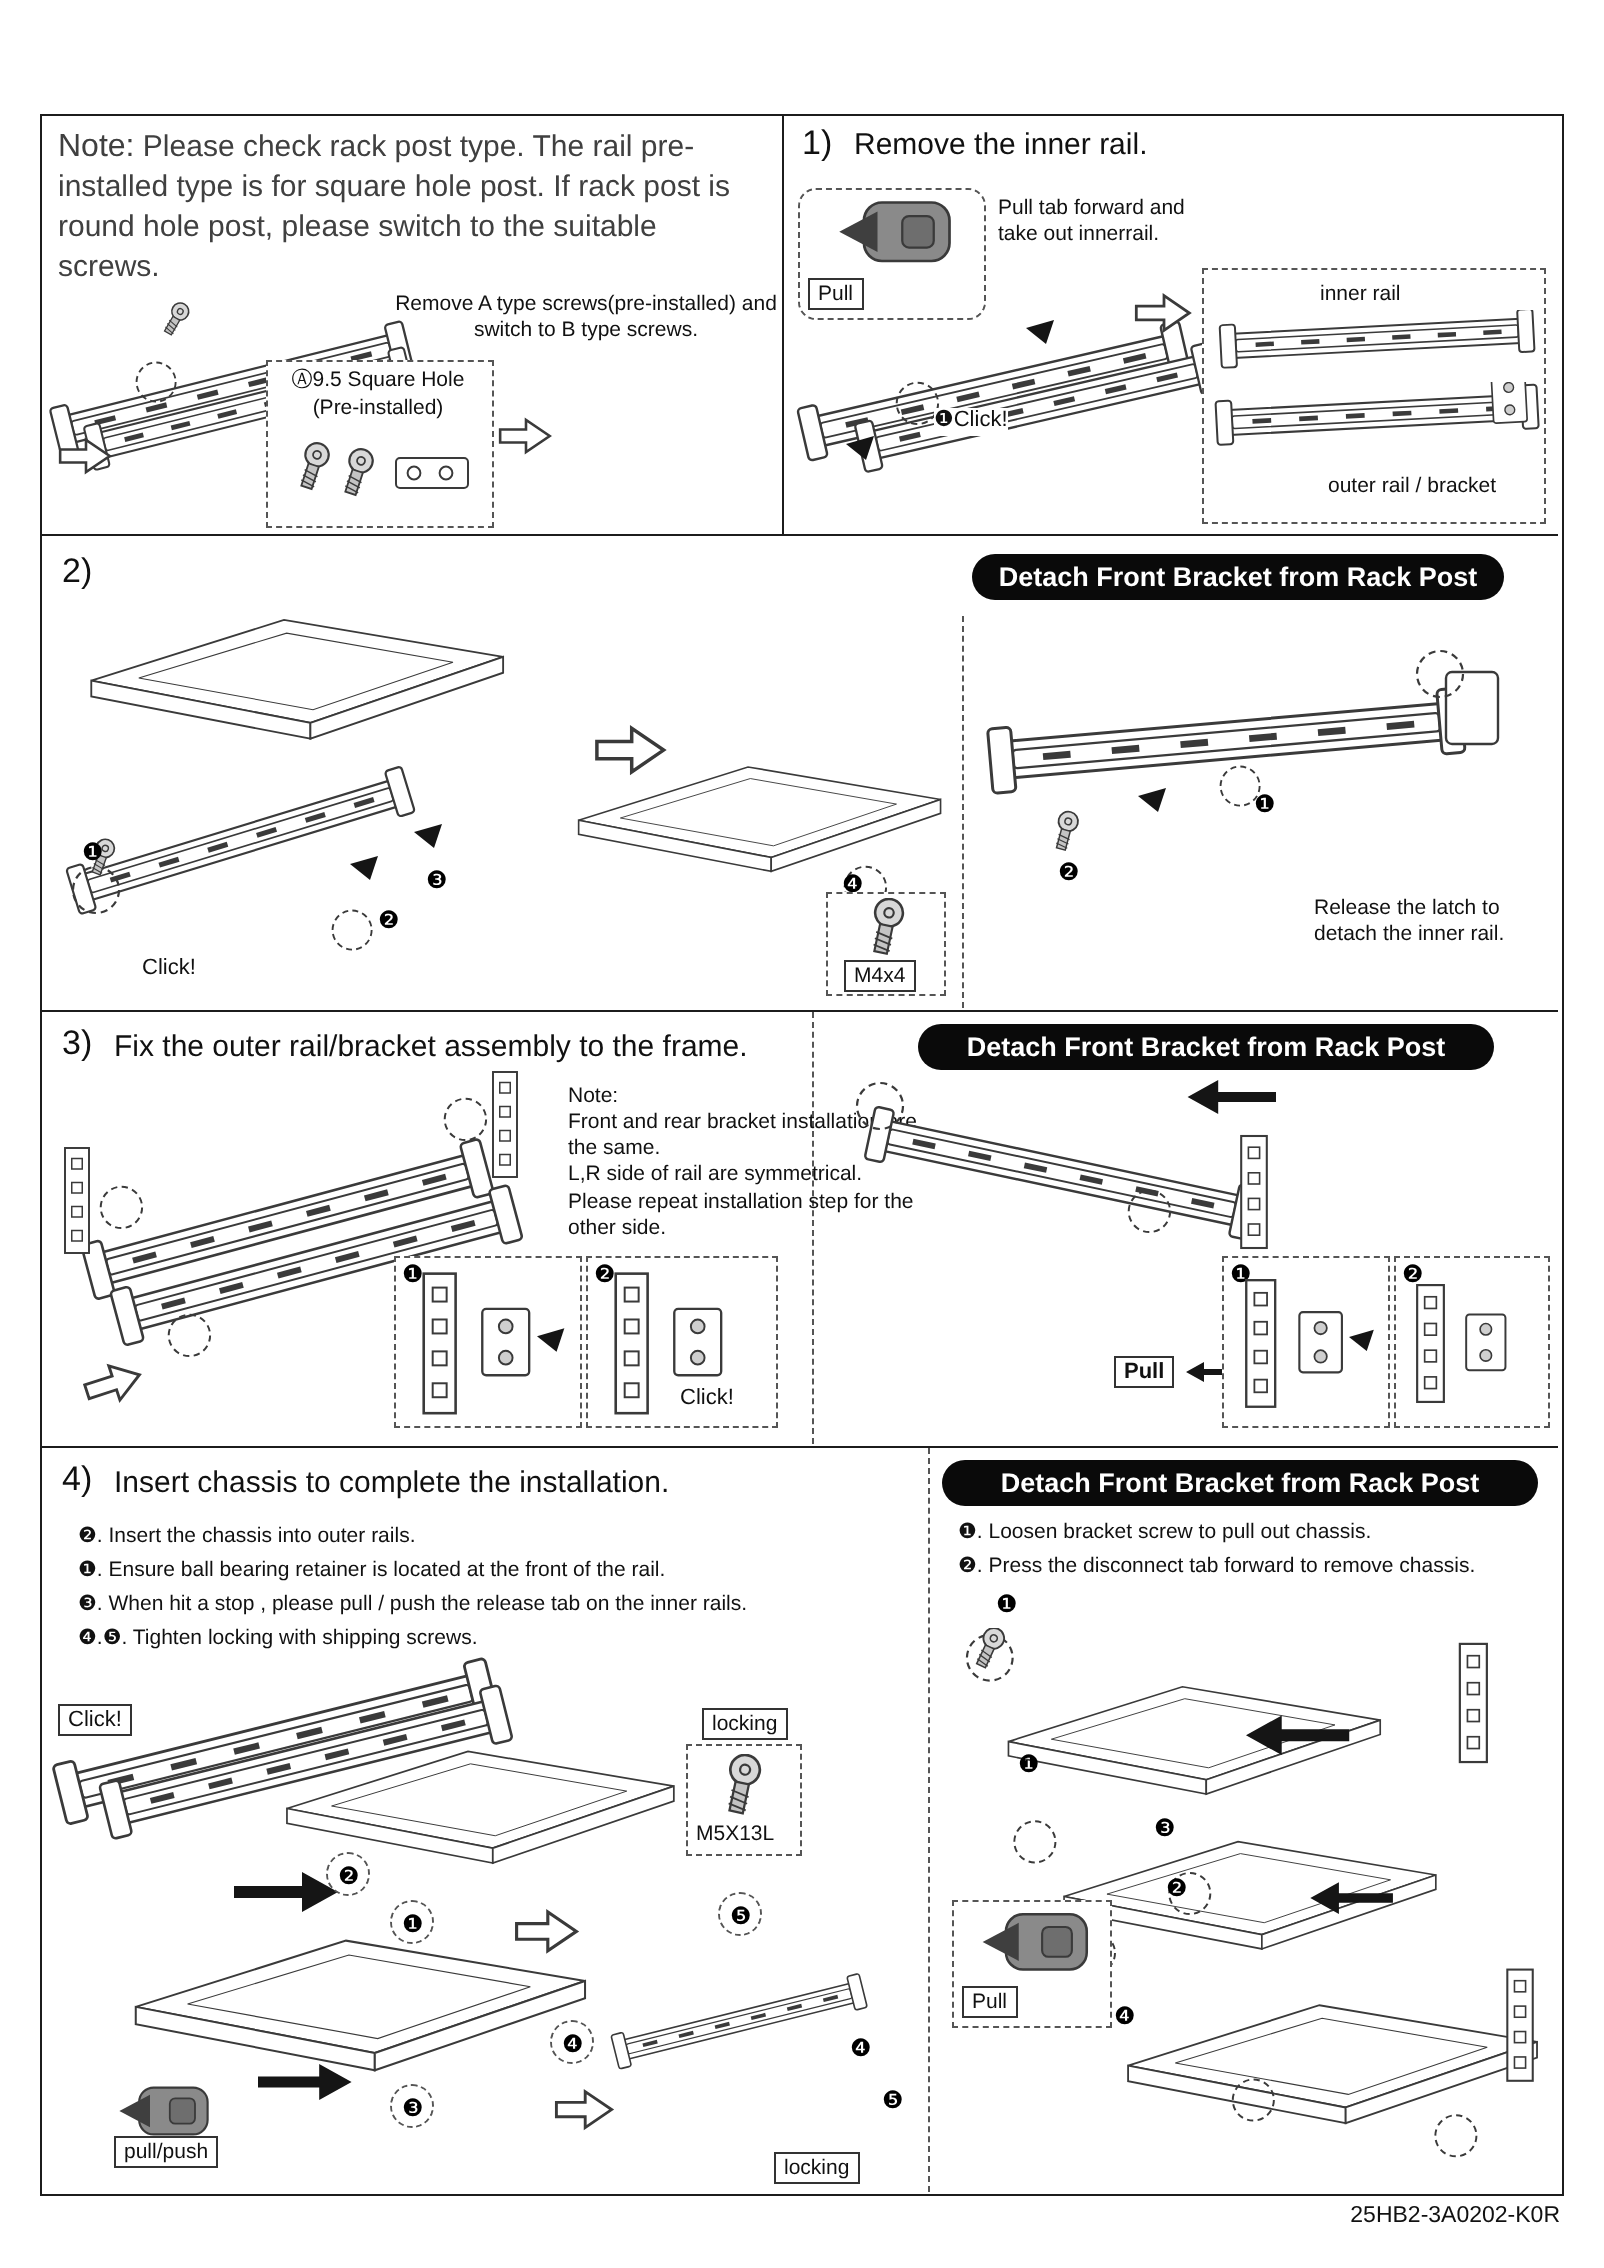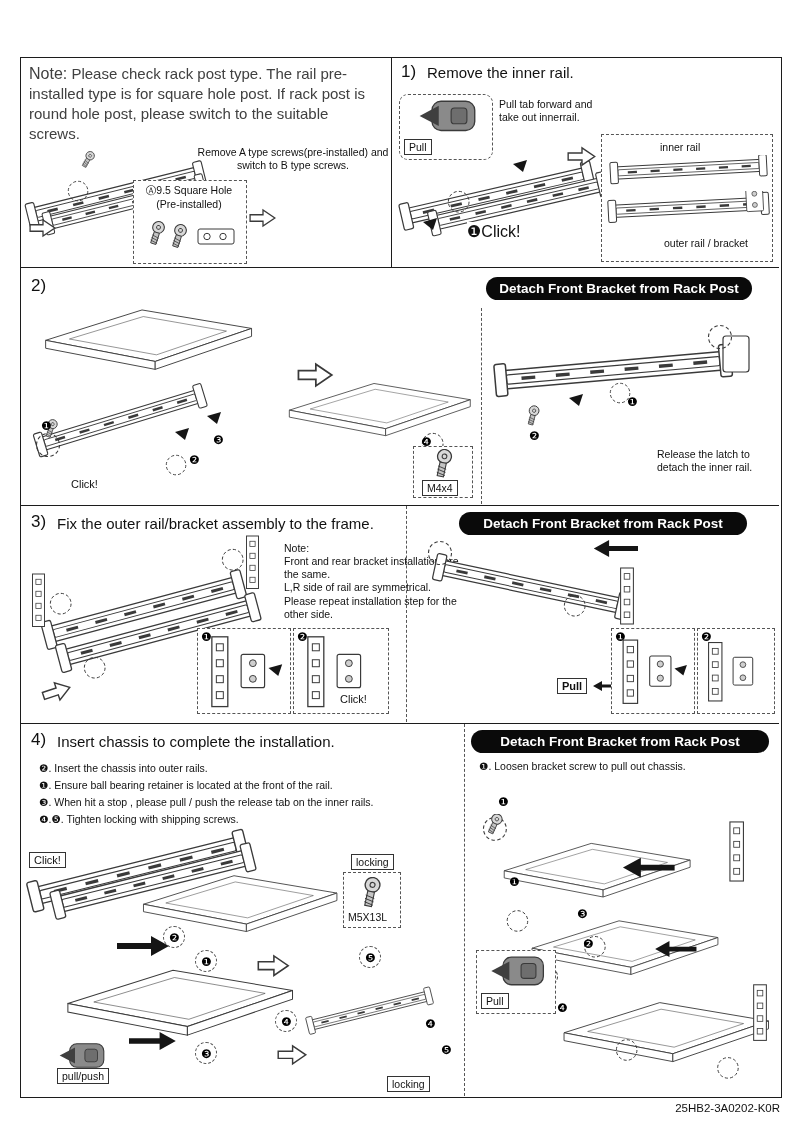--- a/index.html
+++ b/index.html
@@ -150,21 +150,21 @@
 
         <svg class="ill" style="left:2px;top:62px" width="212" height="138" viewBox="0 0 212 138">
           <g transform="translate(6,82) rotate(-13)">
             <use href="#sym-rail" transform="scale(0.95)"></use>
             <use href="#sym-rail" transform="translate(26,14) scale(0.88)"></use>
           </g>
           <use href="#sym-dcircle" transform="translate(52,70) scale(0.9)"></use>
           <polygon points="28,102 42,98 38,110" fill="#151515"></polygon>
           <polygon points="118,44 132,40 128,52" fill="#151515"></polygon>
         </svg>
-        <div class="lbl" style="left:74px;top:164px;font-size:16px">❶Click!</div>
+        <div class="lbl" style="left:74px;top:146px;font-size:11px">❶Click!</div>
 
         <svg class="ill" style="left:174px;top:88px" width="30" height="21" viewBox="0 0 26 18">
             <use href="#sym-harrow"></use>
           </svg>
 
         <div class="dbox" style="left:208px;top:76px;width:172px;height:128px">
           <div class="lbl nobg" style="left:58px;top:6px">inner rail</div>
           <svg class="ill" style="left:6px;top:20px" width="160" height="36" viewBox="0 0 160 36">
             <g transform="translate(4,6) rotate(-3)">
                 <use href="#sym-rail" transform="scale(0.76)"></use>
@@ -354,20 +354,21 @@
       <div class="dcirc" style="left:254px;top:286px"></div>
       <div class="mk" style="left:260px;top:292px">❹</div>
       <div class="dcirc" style="left:174px;top:318px"></div>
       <div class="mk" style="left:180px;top:324px">❸</div>
       <div class="mk" style="left:404px;top:294px">❹</div>
       <div class="mk" style="left:420px;top:320px">❺</div>
 
       <div class="pill" style="left:450px;top:6px;width:298px">Detach Front Bracket from Rack Post</div>
       <div class="abs bullets" style="left:458px;top:34px;width:296px">
         <div>❶. Loosen bracket screw to pull out chassis.</div>
+        <div>❷. Press the disconnect tab forward to remove chassis.</div>
       </div>
 
       <svg class="ill" style="left:444px;top:90px" width="312" height="282" viewBox="0 0 312 284">
         <use href="#sym-dcircle" transform="translate(16,2)"></use>
         <use href="#sym-screw" transform="translate(20,0) rotate(25 10 14) scale(0.8)"></use>
         <use href="#sym-tray" transform="translate(36,26) scale(0.6)"></use>
         <use href="#sym-post" transform="translate(264,8) scale(0.85)"></use>
         <use href="#sym-sarrow" transform="translate(210,44) scale(-1,1)"></use>
         <use href="#sym-tray" transform="translate(64,104) scale(0.6)"></use>
         <use href="#sym-sarrow" transform="translate(232,128) scale(-0.8,0.8)"></use>

